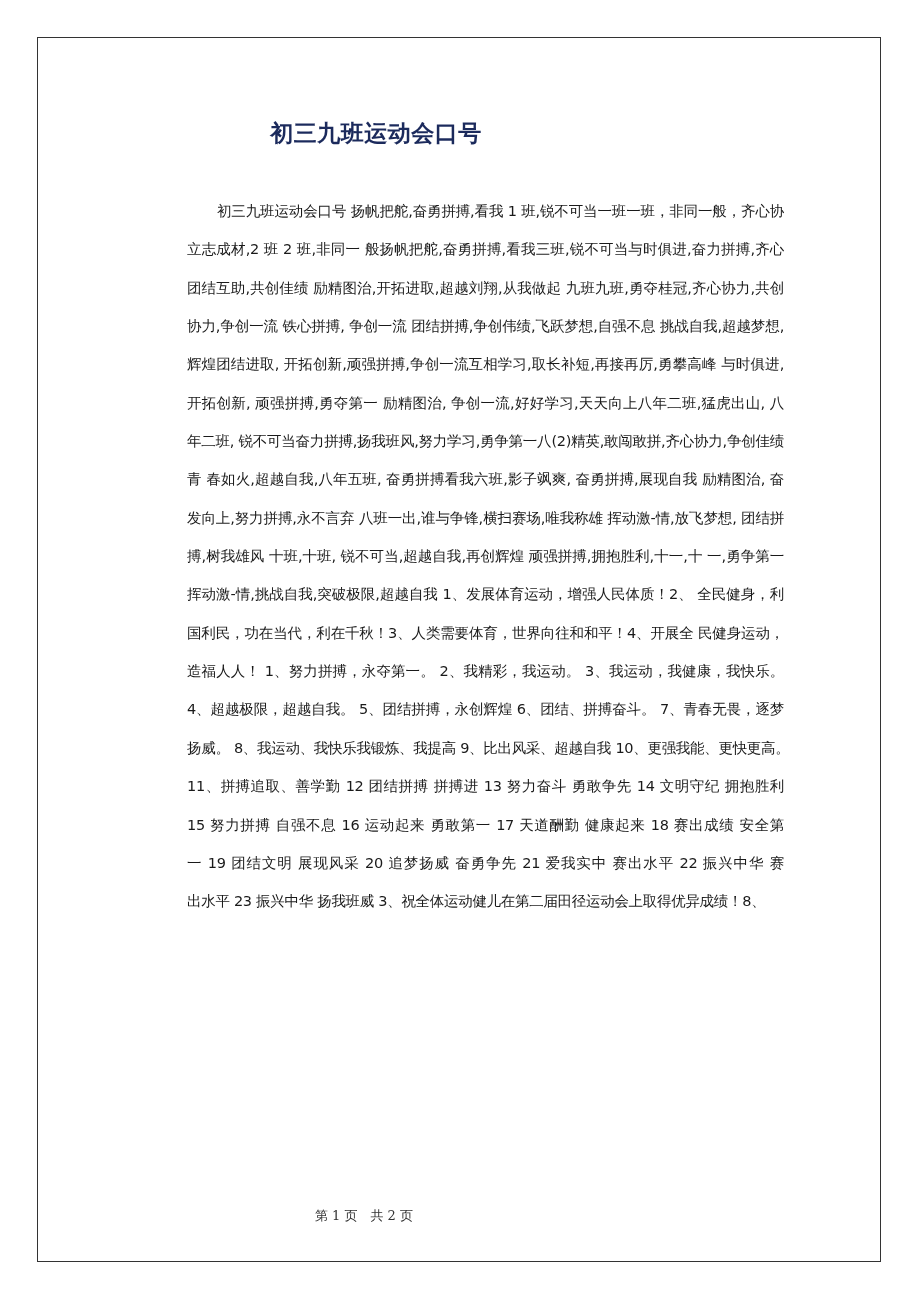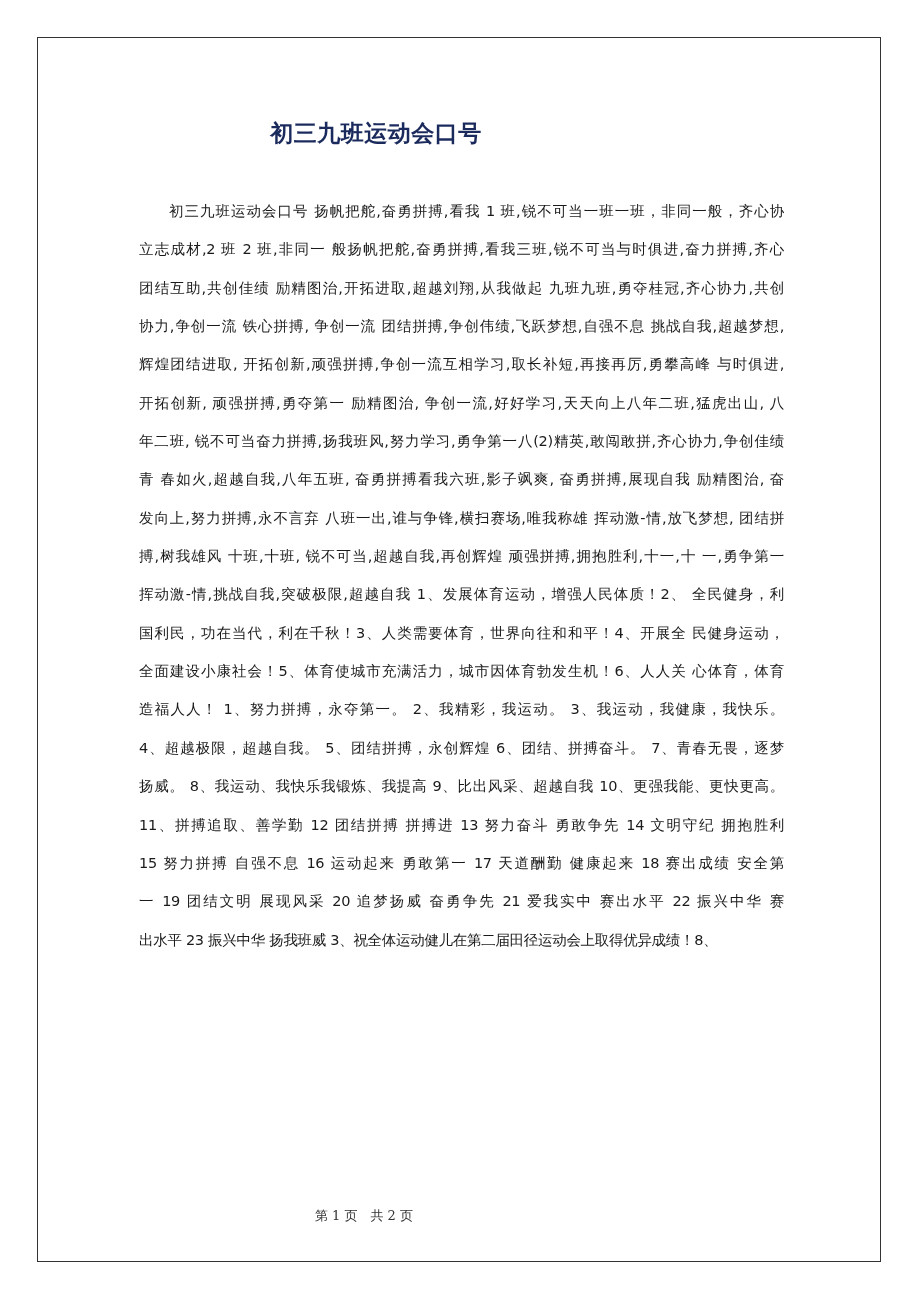--- a/index.html
+++ b/index.html
@@ -12,20 +12,21 @@
     position: absolute; left: 0; top: 118px; width: 752px; text-align: center;
     font-family: "DejaVu Sans", sans-serif; font-weight: bold; font-size: 23px;
     color: #1b2a5c; letter-spacing: 0.5px;
   }
   .lines { position: absolute; left: 139px; top: 197px; width: 645px; }
   .line {
     height: 38.35px; line-height: 28px; white-space: nowrap; overflow: visible;
     font-family: "DejaVu Sans", sans-serif; font-size: 14.5px; color: #1a1a1a;
     text-align: justify; text-align-last: justify;
     letter-spacing: -0.3px;
+    margin-left: 48px;
   }
   .line.first { text-indent: 30px; }
   .line.last { text-align-last: left; }
   .footer {
     position: absolute; left: 0; top: 1207px; width: 728px; text-align: center;
     font-family: "DejaVu Serif", serif; font-size: 13px; color: #333333;
   }
 </style>
 </head>
 <body>
@@ -40,21 +41,20 @@
   <div class="line">团结互助,共创佳绩 励精图治,开拓进取,超越刘翔,从我做起 九班九班,勇夺桂冠,齐心协力,共创</div>
   <div class="line">协力,争创一流 铁心拼搏, 争创一流 团结拼搏,争创伟绩,飞跃梦想,自强不息 挑战自我,超越梦想,</div>
   <div class="line">辉煌团结进取, 开拓创新,顽强拼搏,争创一流互相学习,取长补短,再接再厉,勇攀高峰 与时俱进,</div>
   <div class="line">开拓创新, 顽强拼搏,勇夺第一 励精图治, 争创一流,好好学习,天天向上八年二班,猛虎出山, 八</div>
   <div class="line">年二班, 锐不可当奋力拼搏,扬我班风,努力学习,勇争第一八(2)精英,敢闯敢拼,齐心协力,争创佳绩</div>
   <div class="line">青 春如火,超越自我,八年五班, 奋勇拼搏看我六班,影子飒爽, 奋勇拼搏,展现自我 励精图治, 奋</div>
   <div class="line">发向上,努力拼搏,永不言弃 八班一出,谁与争锋,横扫赛场,唯我称雄 挥动激-情,放飞梦想, 团结拼</div>
   <div class="line">搏,树我雄风 十班,十班, 锐不可当,超越自我,再创辉煌 顽强拼搏,拥抱胜利,十一,十 一,勇争第一</div>
   <div class="line">挥动激-情,挑战自我,突破极限,超越自我 1、发展体育运动，增强人民体质！2、 全民健身，利</div>
   <div class="line">国利民，功在当代，利在千秋！3、人类需要体育，世界向往和和平！4、开展全 民健身运动，</div>
-  <div class="line">全面建设小康社会！5、体育使城市充满活力，城市因体育勃发生机！6、人人关 心体育，体育</div>
   <div class="line">造福人人！ 1、努力拼搏，永夺第一。 2、我精彩，我运动。 3、我运动，我健康，我快乐。</div>
   <div class="line">4、超越极限，超越自我。 5、团结拼搏，永创辉煌 6、团结、拼搏奋斗。 7、青春无畏，逐梦</div>
   <div class="line">扬威。 8、我运动、我快乐我锻炼、我提高 9、比出风采、超越自我 10、更强我能、更快更高。</div>
   <div class="line">11、拼搏追取、善学勤 12 团结拼搏 拼搏进 13 努力奋斗 勇敢争先 14 文明守纪 拥抱胜利</div>
   <div class="line">15 努力拼搏 自强不息 16 运动起来 勇敢第一 17 天道酬勤 健康起来 18 赛出成绩 安全第</div>
   <div class="line">一 19 团结文明 展现风采 20 追梦扬威 奋勇争先 21 爱我实中 赛出水平 22 振兴中华 赛</div>
   <div class="line last">出水平 23 振兴中华 扬我班威 3、祝全体运动健儿在第二届田径运动会上取得优异成绩！8、</div>
 </div>
 
 <div class="footer">第 1 页　共 2 页</div>

